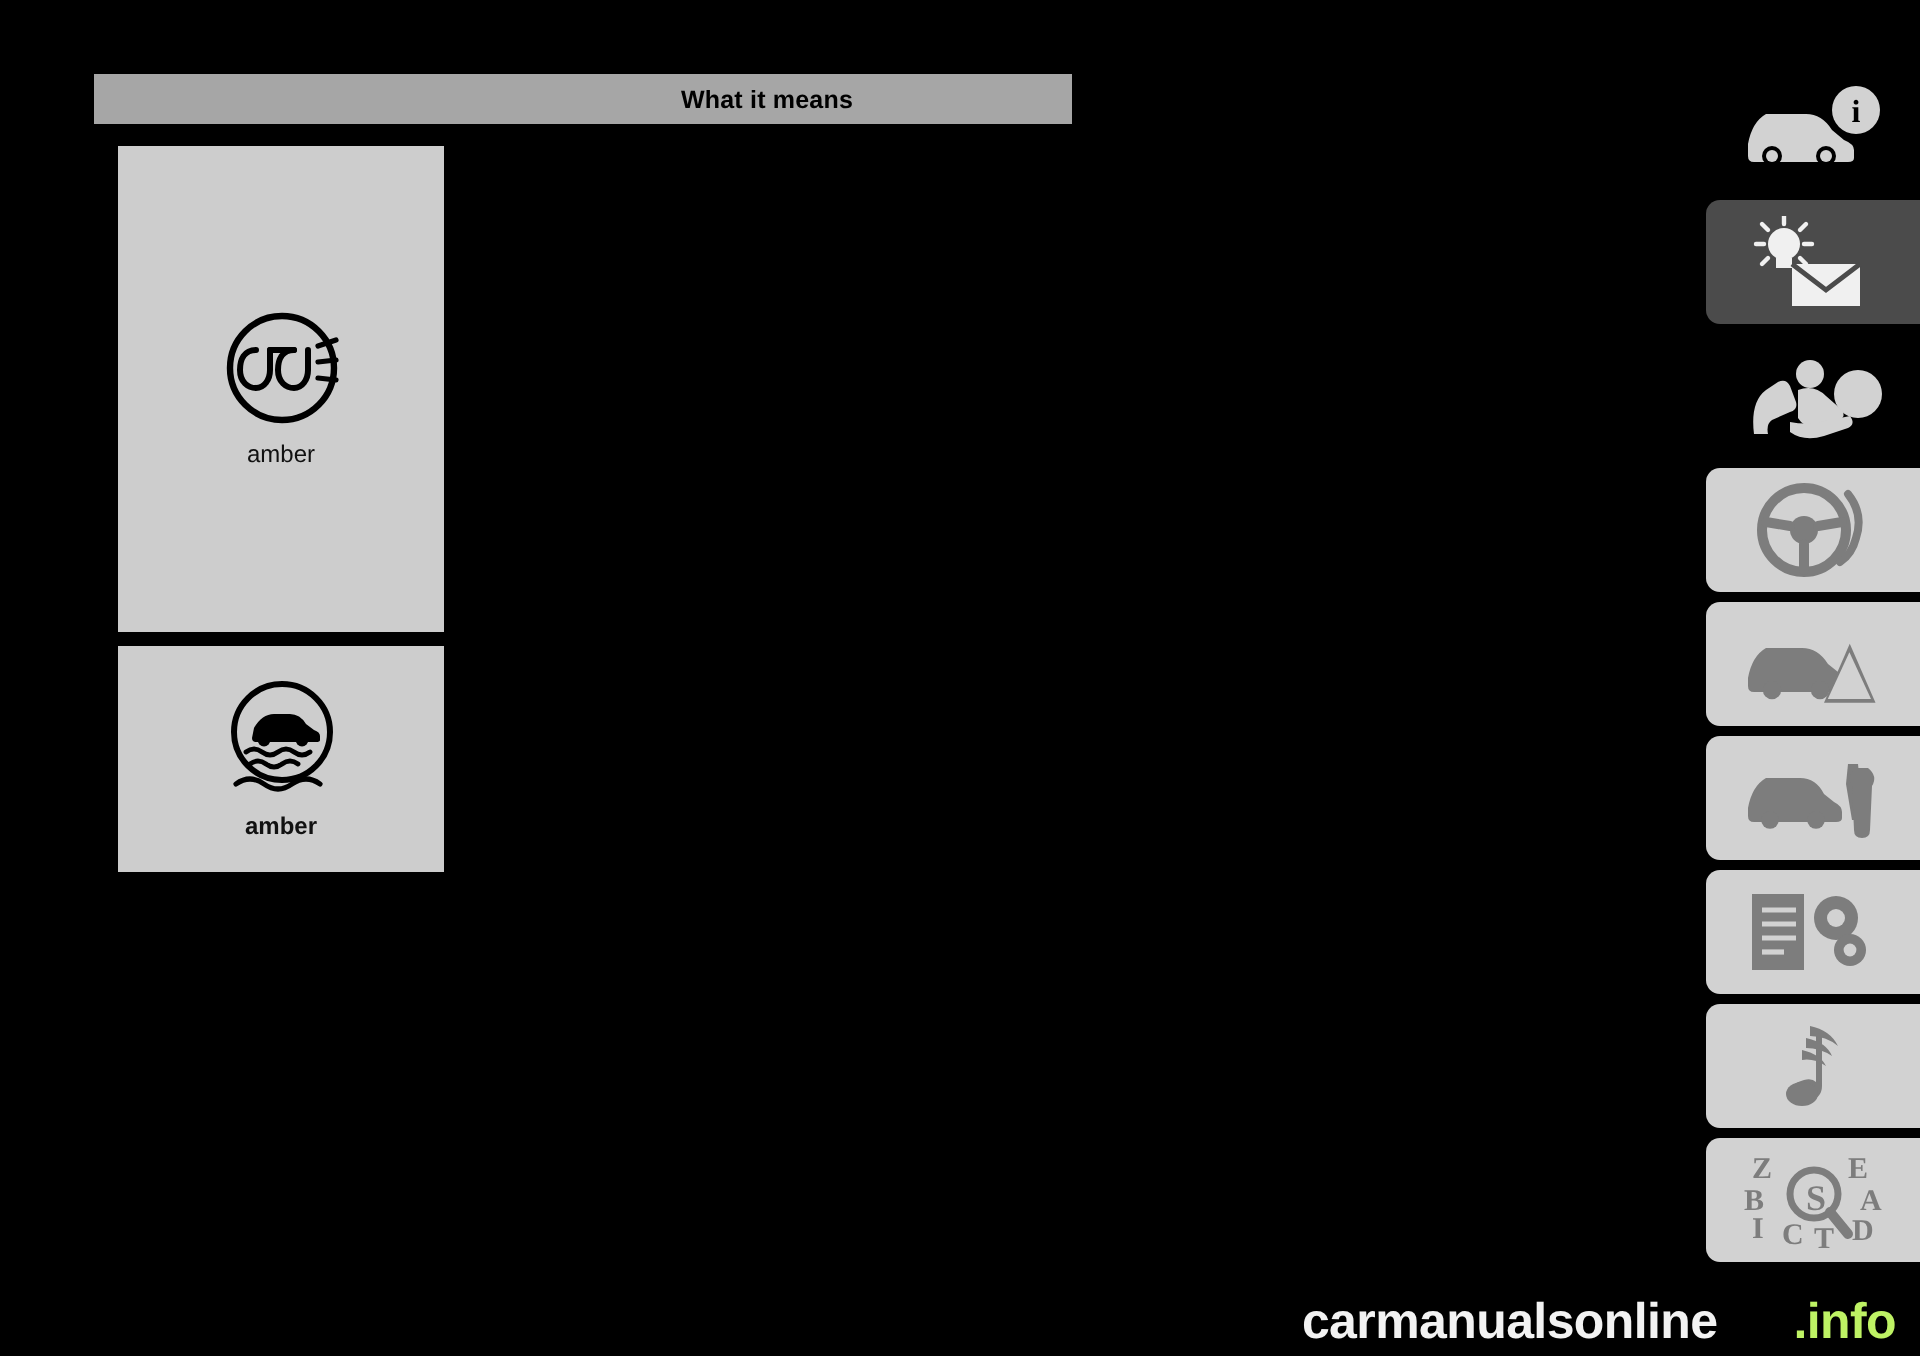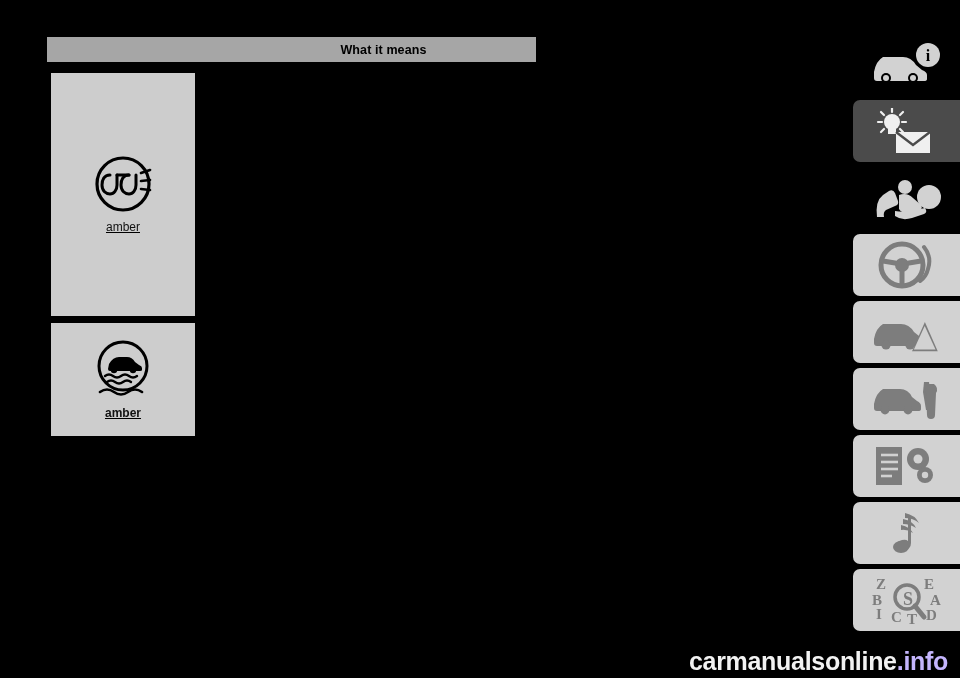--- a/index.html
+++ b/index.html
@@ -44,24 +44,23 @@
     letter-spacing: 0.1px;
     padding-left: 16px;
   }
   .hdr-symbol { left: 0; width: 155px; }
   .hdr-means  { left: 168px; width: 305px; }
   .hdr-todo   { left: 485px; width: 309px; }
 
   
   .sym-col {
     position: absolute;
-    left: 4px;
+    left: 12px;
     top: 36px;
-    width: 144px;
-    text-decoration: underline;
+    width: 163px;
   }
   .sym-cell {
     background: #cdcdcd;
     position: relative;
     display: flex;
     flex-direction: column;
     align-items: center;
     justify-content: center;
   }
   .sym-cell-1 { height: 243px; }
@@ -117,21 +116,21 @@
   .watermark {
     position: absolute;
     right: 12px;
     bottom: 2px;
     font-size: 25px;
     font-weight: bold;
     color: #f2f2f2;
     letter-spacing: -0.3px;
     font-family: "Liberation Sans", sans-serif;
   }
-  .watermark .dim { color: #c4b5fd; }
+  .watermark .dim { color: #bef264; margin-left: 38px; }
 </style>
 </head>
 <body>
 
 <div class="table-wrap">
 
   <div class="hdr-row">
     <div class="hdr hdr-symbol"></div>
     <div class="hdr hdr-means">What it means</div>
   </div>

